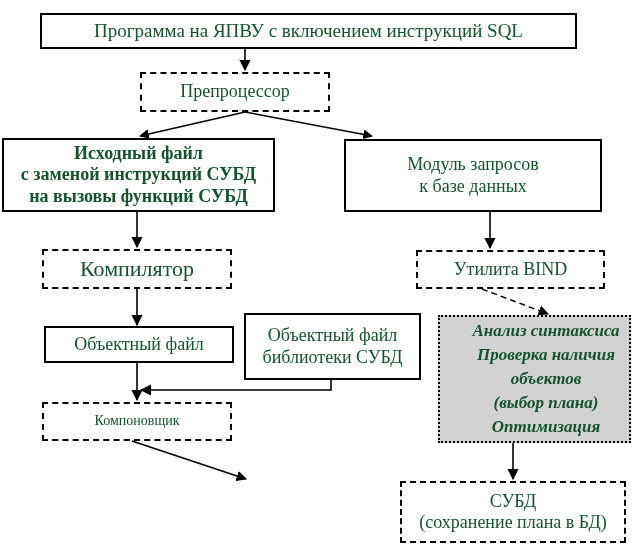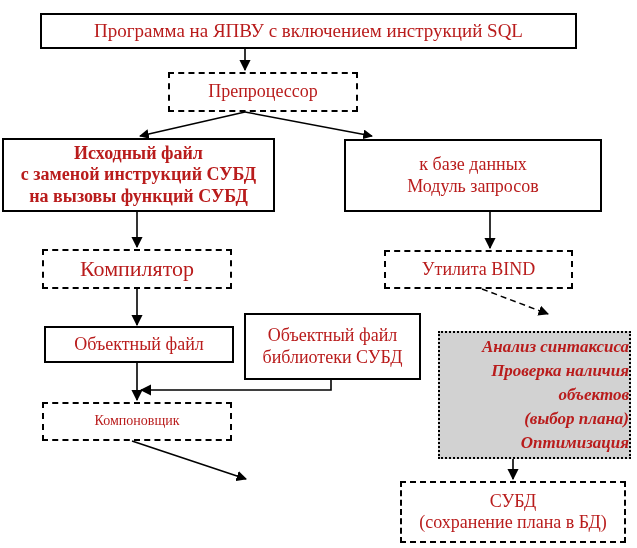--- a/index.html
+++ b/index.html
@@ -16,56 +16,55 @@
     overflow: hidden;
   }
   .node {
     position: absolute;
     box-sizing: border-box;
     display: flex;
     flex-direction: column;
     align-items: center;
     justify-content: center;
     text-align: center;
-    color: #b91c1c;
+    color: #14532d;
     background: transparent;
     line-height: 1.18;
   }
   .node .line { display: block; white-space: nowrap; }
 
   .solid   { border: 2px solid #000000; }
   .dashed  { border: 2px dashed #000000; }
   .dotted  { border: 2px dotted #000000; }
 
   .bold   { font-weight: bold; }
   .italic { font-style: italic; }
 
   .gray-panel {
     background: #d2d2d2;
-    align-items: flex-end;
+    align-items: center;
     justify-content: center;
     text-align: left;
     padding-left: 23px;
-    margin-top: 16px;
   }
   .gray-panel .line { line-height: 1.42; }
 
   .edge-layer {
     position: absolute;
     left: 0; top: 0;
     width: 637px;
     height: 548px;
     pointer-events: none;
   }
   .node.n-top      { left: 40px;  top: 13px;  width: 537px; height: 36px; font-size: 19px; }
-  .node.n-prep     { left: 168px; top: 72px;  width: 190px; height: 40px; font-size: 18px; }
+  .node.n-prep     { left: 140px; top: 72px;  width: 190px; height: 40px; font-size: 18px; }
   .node.n-src      { left: 2px;   top: 138px; width: 273px; height: 74px; font-size: 18px; }
   .node.n-mod      { left: 344px; top: 139px; width: 258px; height: 73px; font-size: 18px; }
   .node.n-comp     { left: 42px;  top: 249px; width: 190px; height: 40px; font-size: 22px; }
-  .node.n-bind     { left: 384px; top: 250px; width: 189px; height: 39px; font-size: 18px; }
+  .node.n-bind     { left: 416px; top: 250px; width: 189px; height: 39px; font-size: 18px; }
   .node.n-obj      { left: 44px;  top: 326px; width: 190px; height: 37px; font-size: 18px; }
   .node.n-objlib   { left: 244px; top: 313px; width: 177px; height: 67px; font-size: 18px; }
   .node.n-gray     { left: 438px; top: 315px; width: 193px; height: 128px; font-size: 17px; }
   .node.n-link     { left: 42px;  top: 402px; width: 190px; height: 39px; font-size: 14px; }
   .node.n-exe      { left: 156px; top: 481px; width: 188px; height: 33px; font-size: 18px; }
   .node.n-dbms     { left: 400px; top: 481px; width: 226px; height: 62px; font-size: 18px; }
 </style>
 </head>
 <body>
 
@@ -131,22 +130,22 @@
     <span class="line">Препроцессор</span>
   </div>
 
   <div class="node n-src solid bold">
     <span class="line">Исходный файл</span>
     <span class="line">с заменой инструкций СУБД</span>
     <span class="line">на вызовы функций СУБД</span>
   </div>
 
   <div class="node n-mod solid">
+    <span class="line">Модуль запросов</span>
     <span class="line">к базе данных</span>
-    <span class="line">Модуль запросов</span>
   </div>
 
   <div class="node n-comp dashed">
     <span class="line">Компилятор</span>
   </div>
 
   <div class="node n-bind dashed">
     <span class="line">Утилита BIND</span>
   </div>
 

